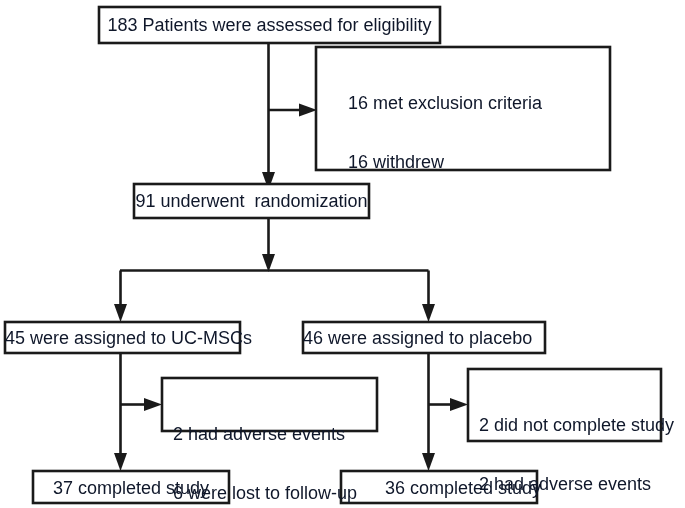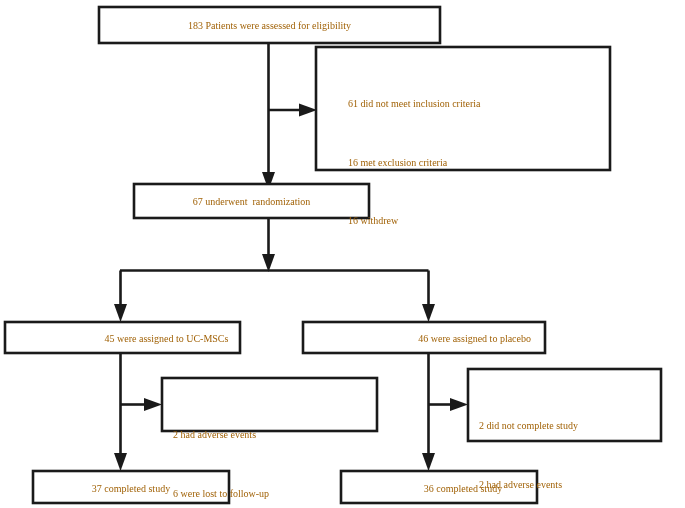--- a/index.html
+++ b/index.html
@@ -37,23 +37,23 @@
     stroke-width: 2.6;
     fill: none;
     stroke-linecap: butt;
   }
   .arrow-head {
     fill: #1a1a1a;
     stroke: none;
   }
   .node-text {
     position: absolute;
-    color: #a16207;
-    font-family: Liberation Serif, serif;
-    font-size: 10px;
+    color: #0f172a;
+    font-family: Liberation Sans, sans-serif;
+    font-size: 18px;
     line-height: 19.5px;
     white-space: pre;
     pointer-events: none;
   }
   .node-text.centered {
     text-align: center;
     width: 100%;
     left: 0;
   }
   .txt-line { display: block; }
@@ -120,28 +120,27 @@
     <rect class="box-rect" x="303" y="322" width="242" height="31"></rect>
     <rect class="box-rect" x="162" y="378" width="215" height="53"></rect>
     <rect class="box-rect" x="468" y="369" width="193" height="72"></rect>
     <rect class="box-rect" x="33" y="471" width="196" height="32"></rect>
     <rect class="box-rect" x="341" y="471" width="196" height="32"></rect>
   </svg>
 
   <div class="node-text centered" style="left:99px; top:16px; width:341px;">183 Patients were assessed for eligibility</div>
 
   <div class="node-text" style="left:327px; top:55px;">
-    <span class="txt-line txt-indent">61 did not meet inclusion criteria</span>
     <span class="txt-line txt-indent">16 met exclusion criteria</span>
     <span class="txt-line txt-indent">16 withdrew</span>
   </div>
 
-  <div class="node-text centered" style="left:134px; top:192px; width:235px;">67 underwent  randomization</div>
+  <div class="node-text centered" style="left:134px; top:192px; width:235px;">91 underwent  randomization</div>
 
-  <div class="node-text centered" style="left:5px; top:329px; width:235px;padding-left:44px;">45 were assigned to UC-MSCs</div>
+  <div class="node-text centered" style="left:5px; top:329px; width:235px;">45 were assigned to UC-MSCs</div>
 
   <div class="node-text centered" style="left:303px; top:329px; width:228px;text-align:right;">46 were assigned to placebo</div>
 
   <div class="node-text" style="left:173px; top:386px;">
     <span class="txt-line">2 had adverse events</span>
     <span class="txt-line">6 were lost to follow-up</span>
   </div>
 
   <div class="node-text" style="left:479px; top:377px;">
     <span class="txt-line">2 did not complete study</span>

